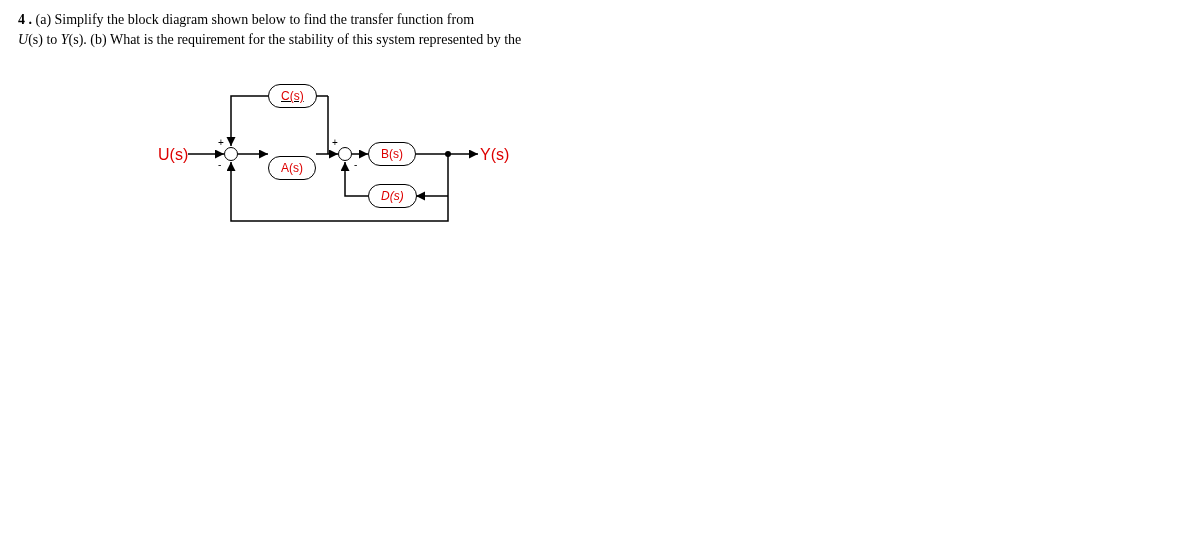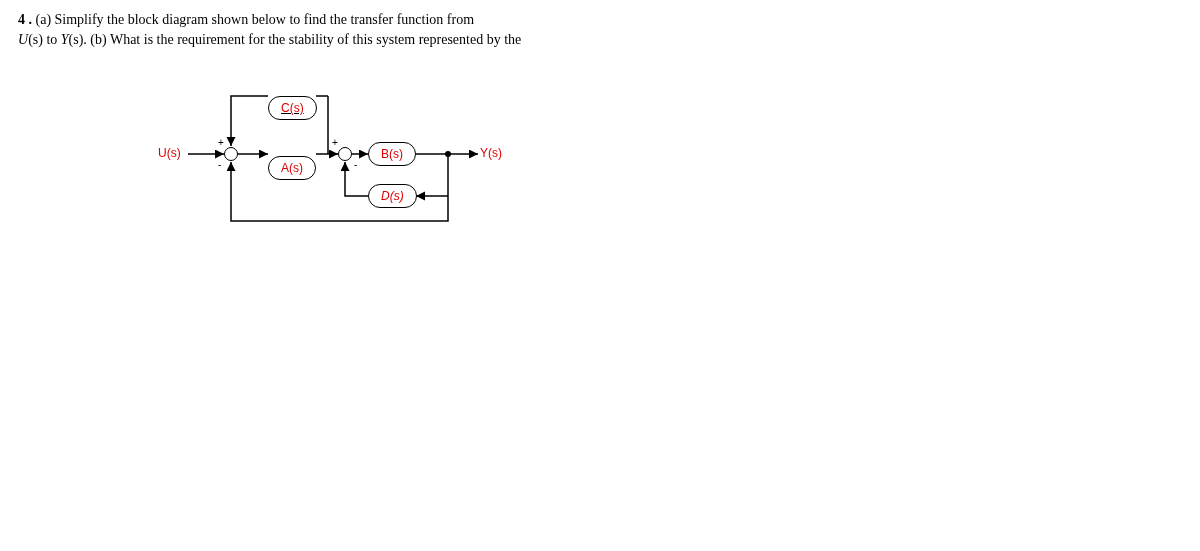--- a/index.html
+++ b/index.html
@@ -34,21 +34,21 @@
       border-radius: 12px;
       padding: 4px 12px;
       background: #fff;
       text-align: center;
       min-width: 44px;
     }
     .block .lbl { color: #d00; }
     .signal {
       position: absolute;
       color: #d00;
-      font-size: 12px;
+      font-size: 16px;
     }
     .sum {
       position: absolute;
       width: 14px;
       height: 14px;
       border: 1.5px solid #000;
       border-radius: 50%;
       background: #fff;
     }
     .dot {
@@ -132,21 +132,21 @@
 
   <div class="sign" style="left:174px; top:62px;">+</div>
   <div class="sign" style="left:196px; top:84px;">-</div>
 
   <div class="block" style="left:110px; top:80px;">
     <span class="lbl">A(s)</span>
   </div>
   <div class="block" style="left:210px; top:66px;">
     <span class="lbl">B(s)</span>
   </div>
-  <div class="block" style="left:110px; top:20px;text-decoration:underline;">
+  <div class="block" style="left:110px; top:8px;text-decoration:underline;">
     <span class="lbl">C(s)</span>
   </div>
   <div class="block" style="left:210px; top:108px;font-style:italic;">
     <span class="lbl">D(s)</span>
   </div>
 
   <div class="dot" style="left:287px; top:75px;"></div>
 
 </div>
 

